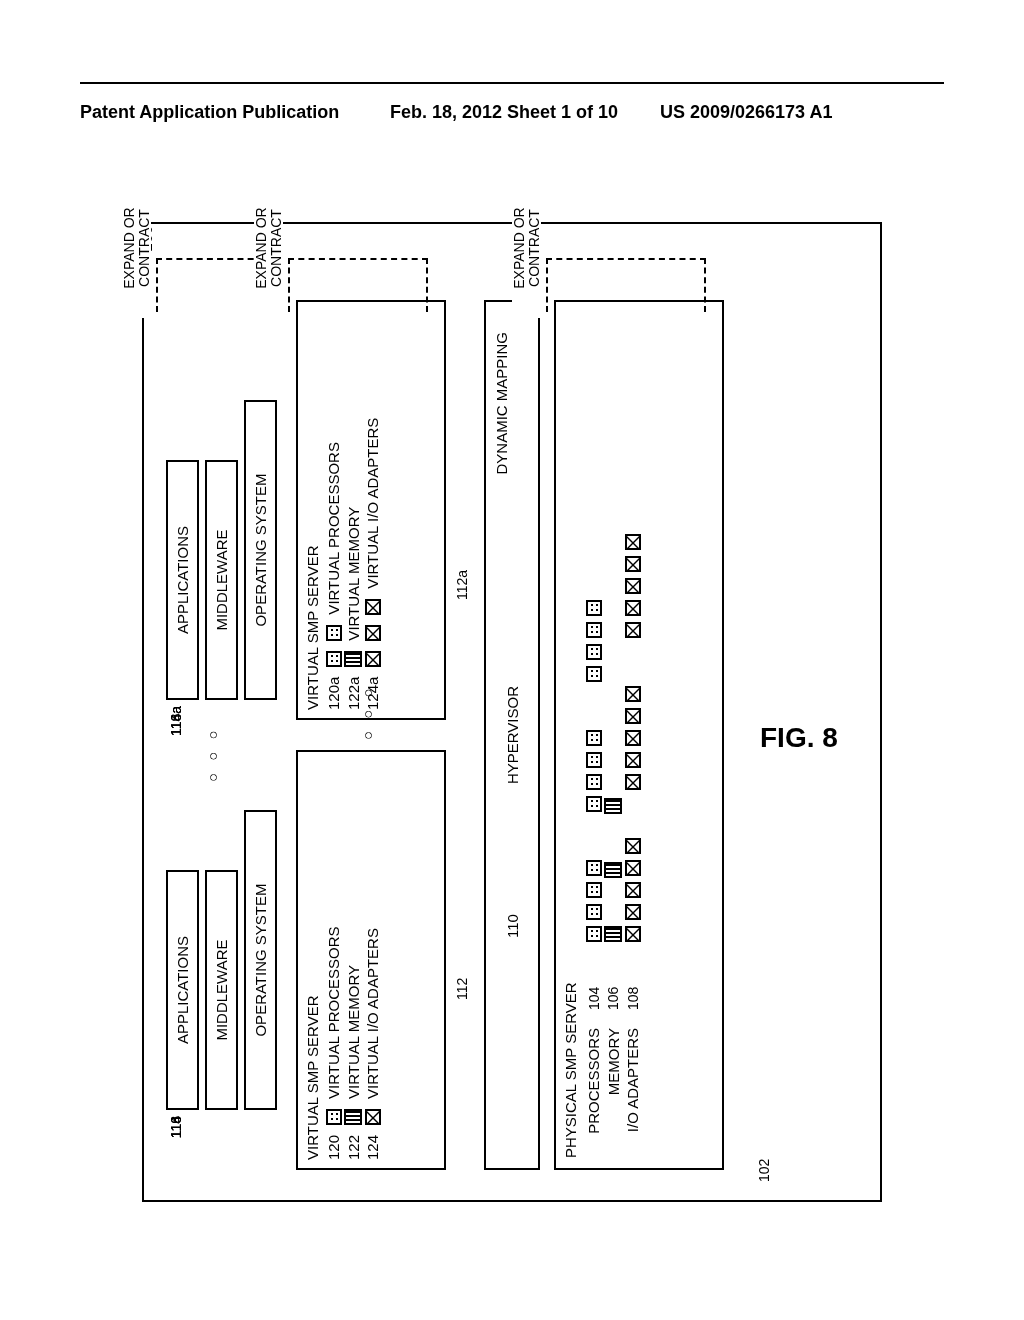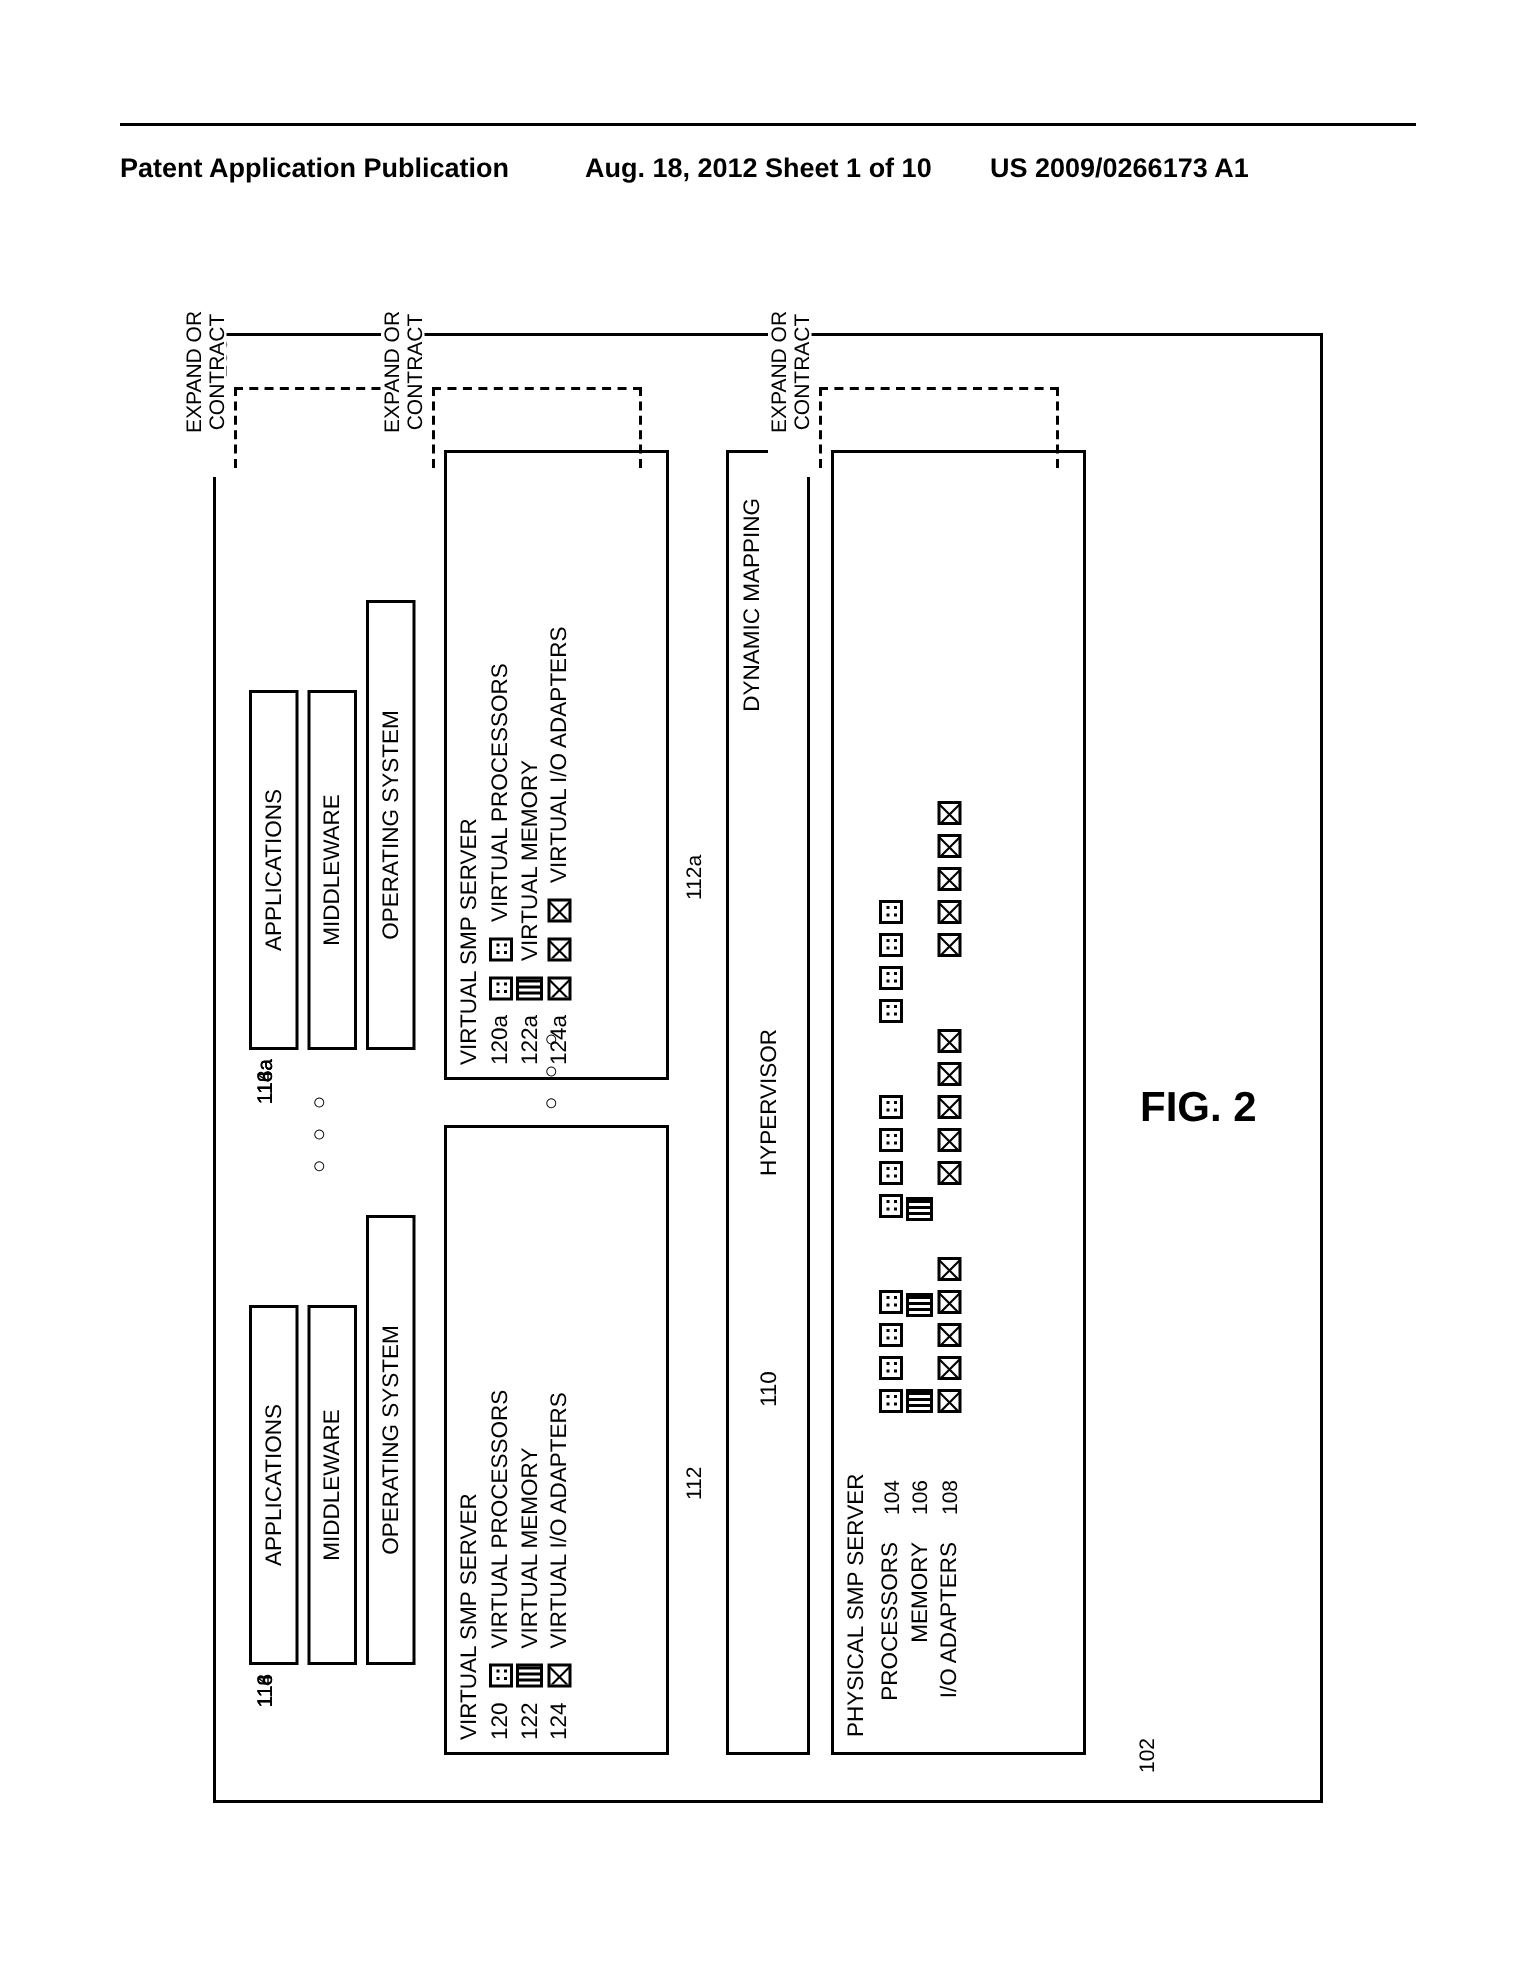--- a/index.html
+++ b/index.html
@@ -75,24 +75,24 @@
 
   .lead100 { position: absolute; left: 960px; top: 6px; font-size: 16px; }
   .ref102 { position:absolute; left: 18px; top: 612px; font-size:14px; }
 </style>
 </head>
 <body>
 
 <div class="page">
   <div class="header-line"></div>
   <div class="hdr hdr-left">Patent Application Publication</div>
-  <div class="hdr hdr-mid">Aug. 18, 2012  Sheet 1 of 10</div>
+  <div class="hdr hdr-mid">Feb. 18, 2012  Sheet 1 of 10</div>
   <div class="hdr hdr-right">US 2009/0266173 A1</div>
 
-  <div class="fig-label">FIG. 2</div>
+  <div class="fig-label">FIG. 8</div>
 
   <div class="diagram-wrap">
     <div class="diagram">
 
       <span class="lead100">100</span>
 
       <div class="outer">
 
         <div class="sw-col left">
           <div class="sw-box small">

